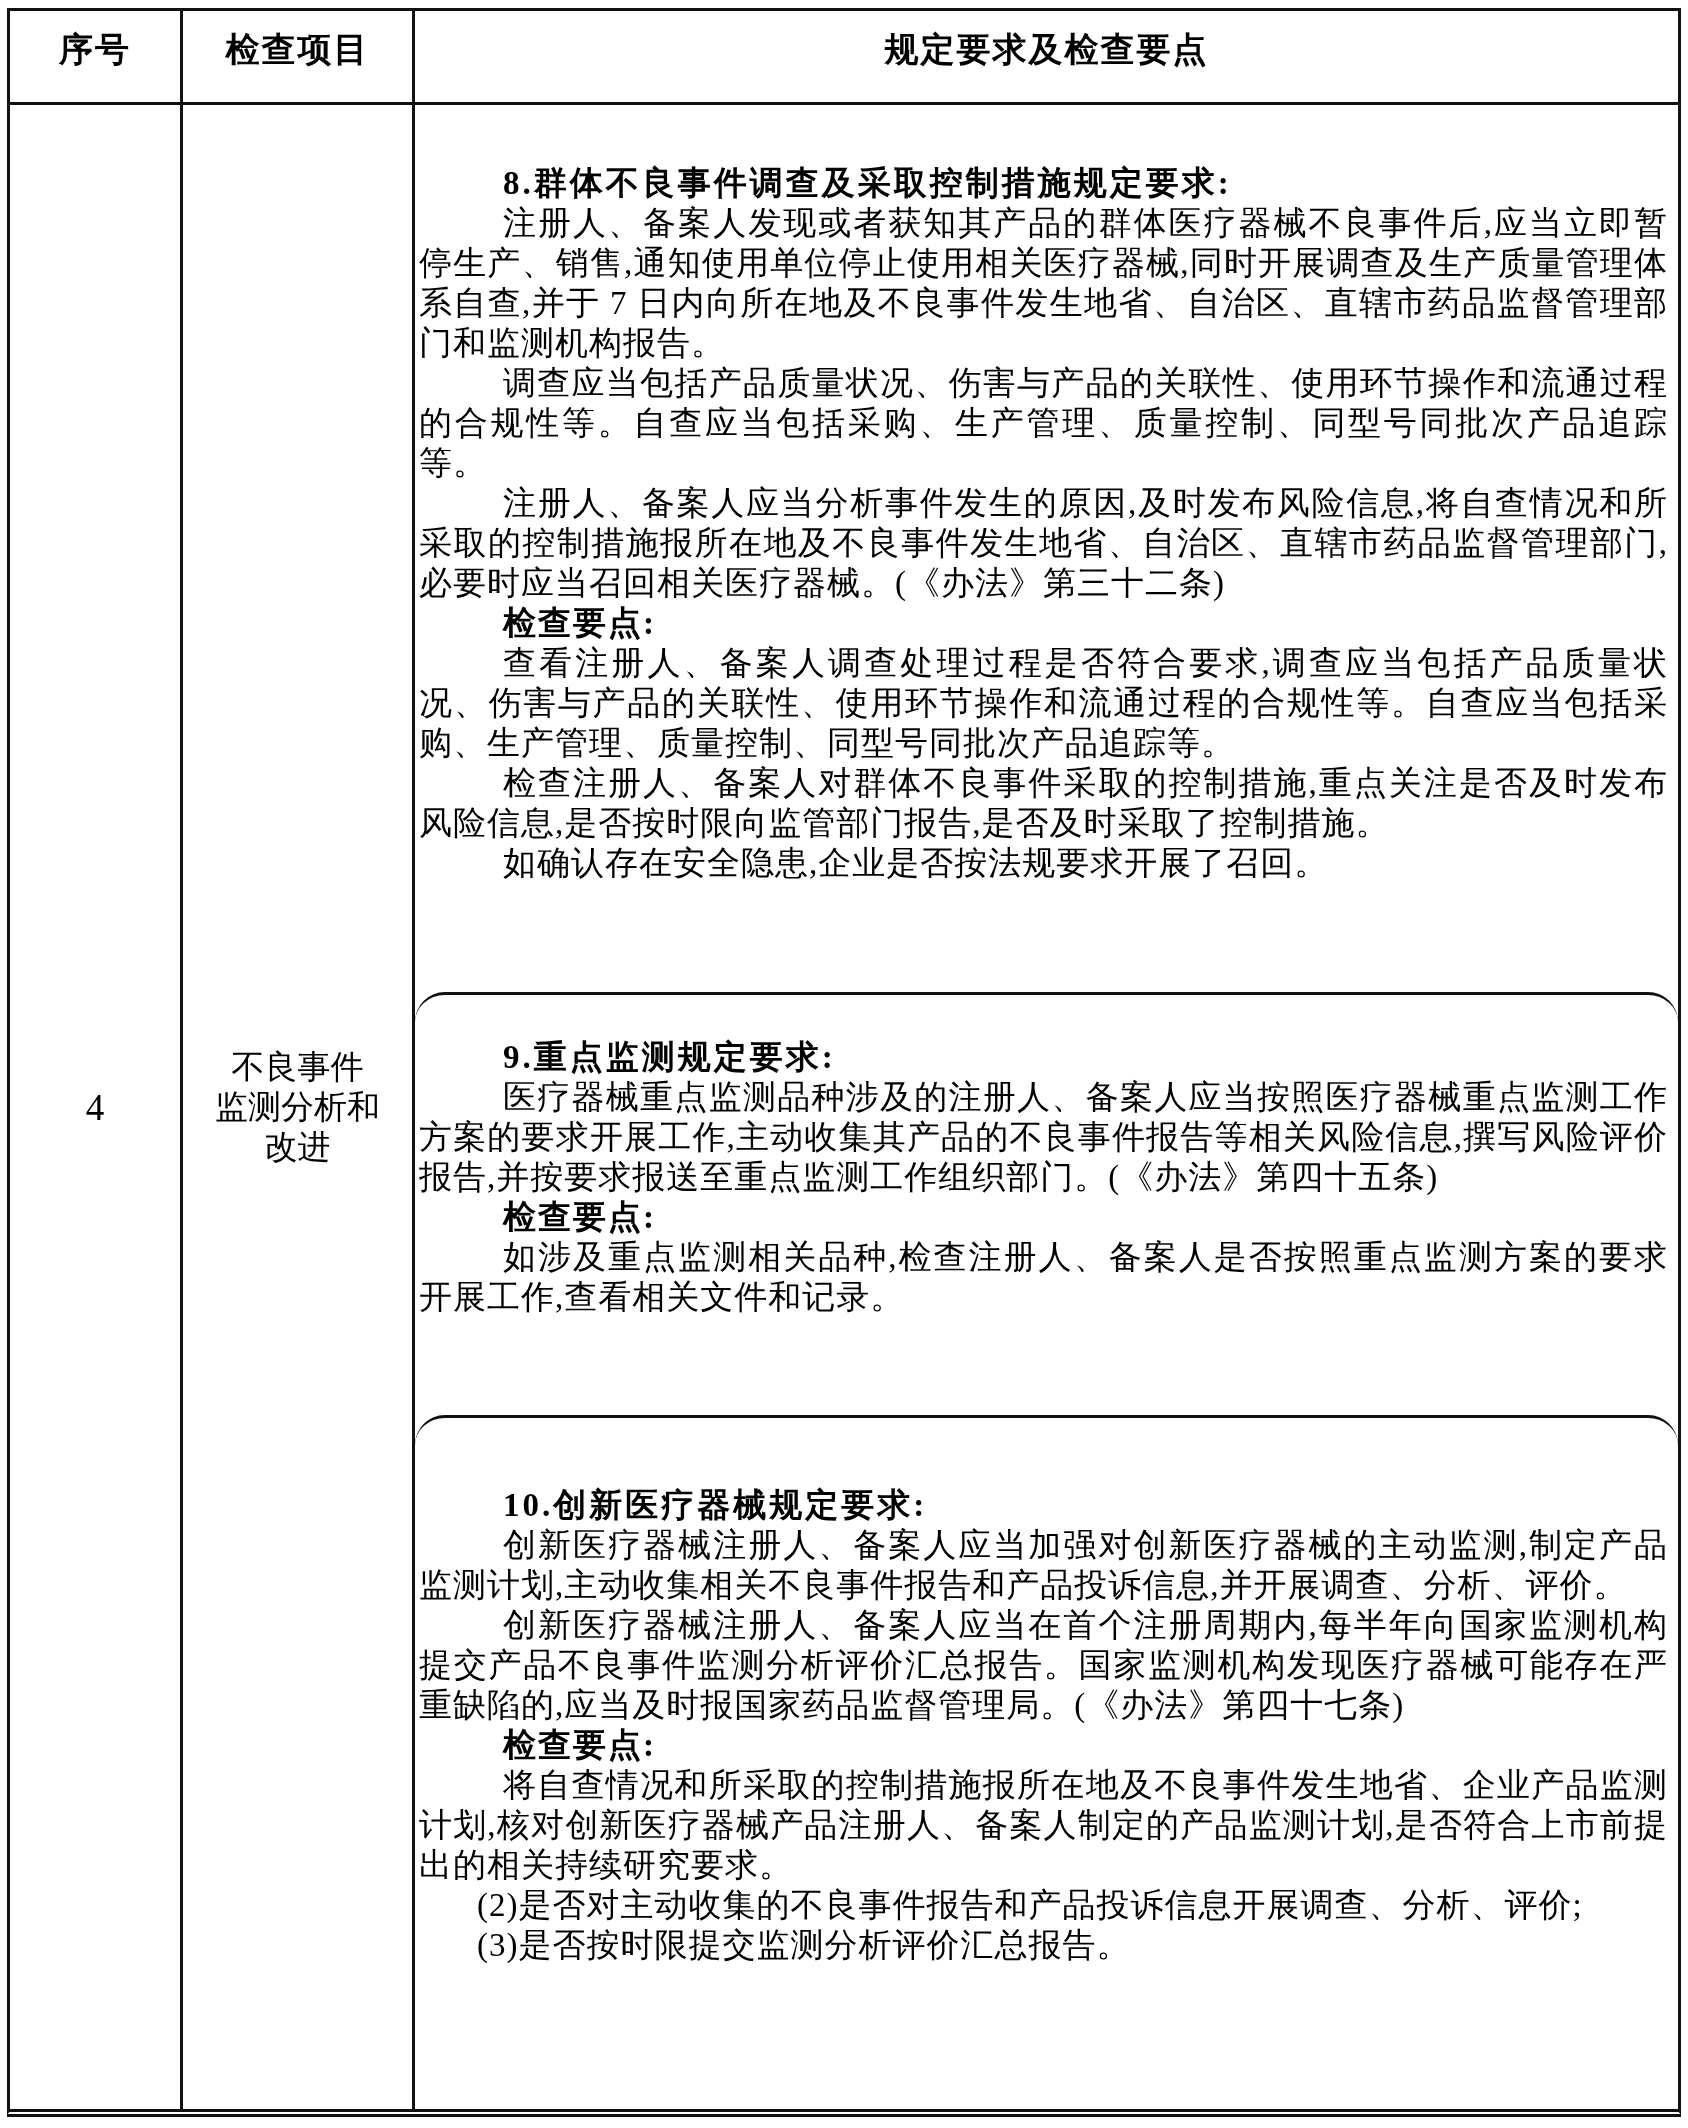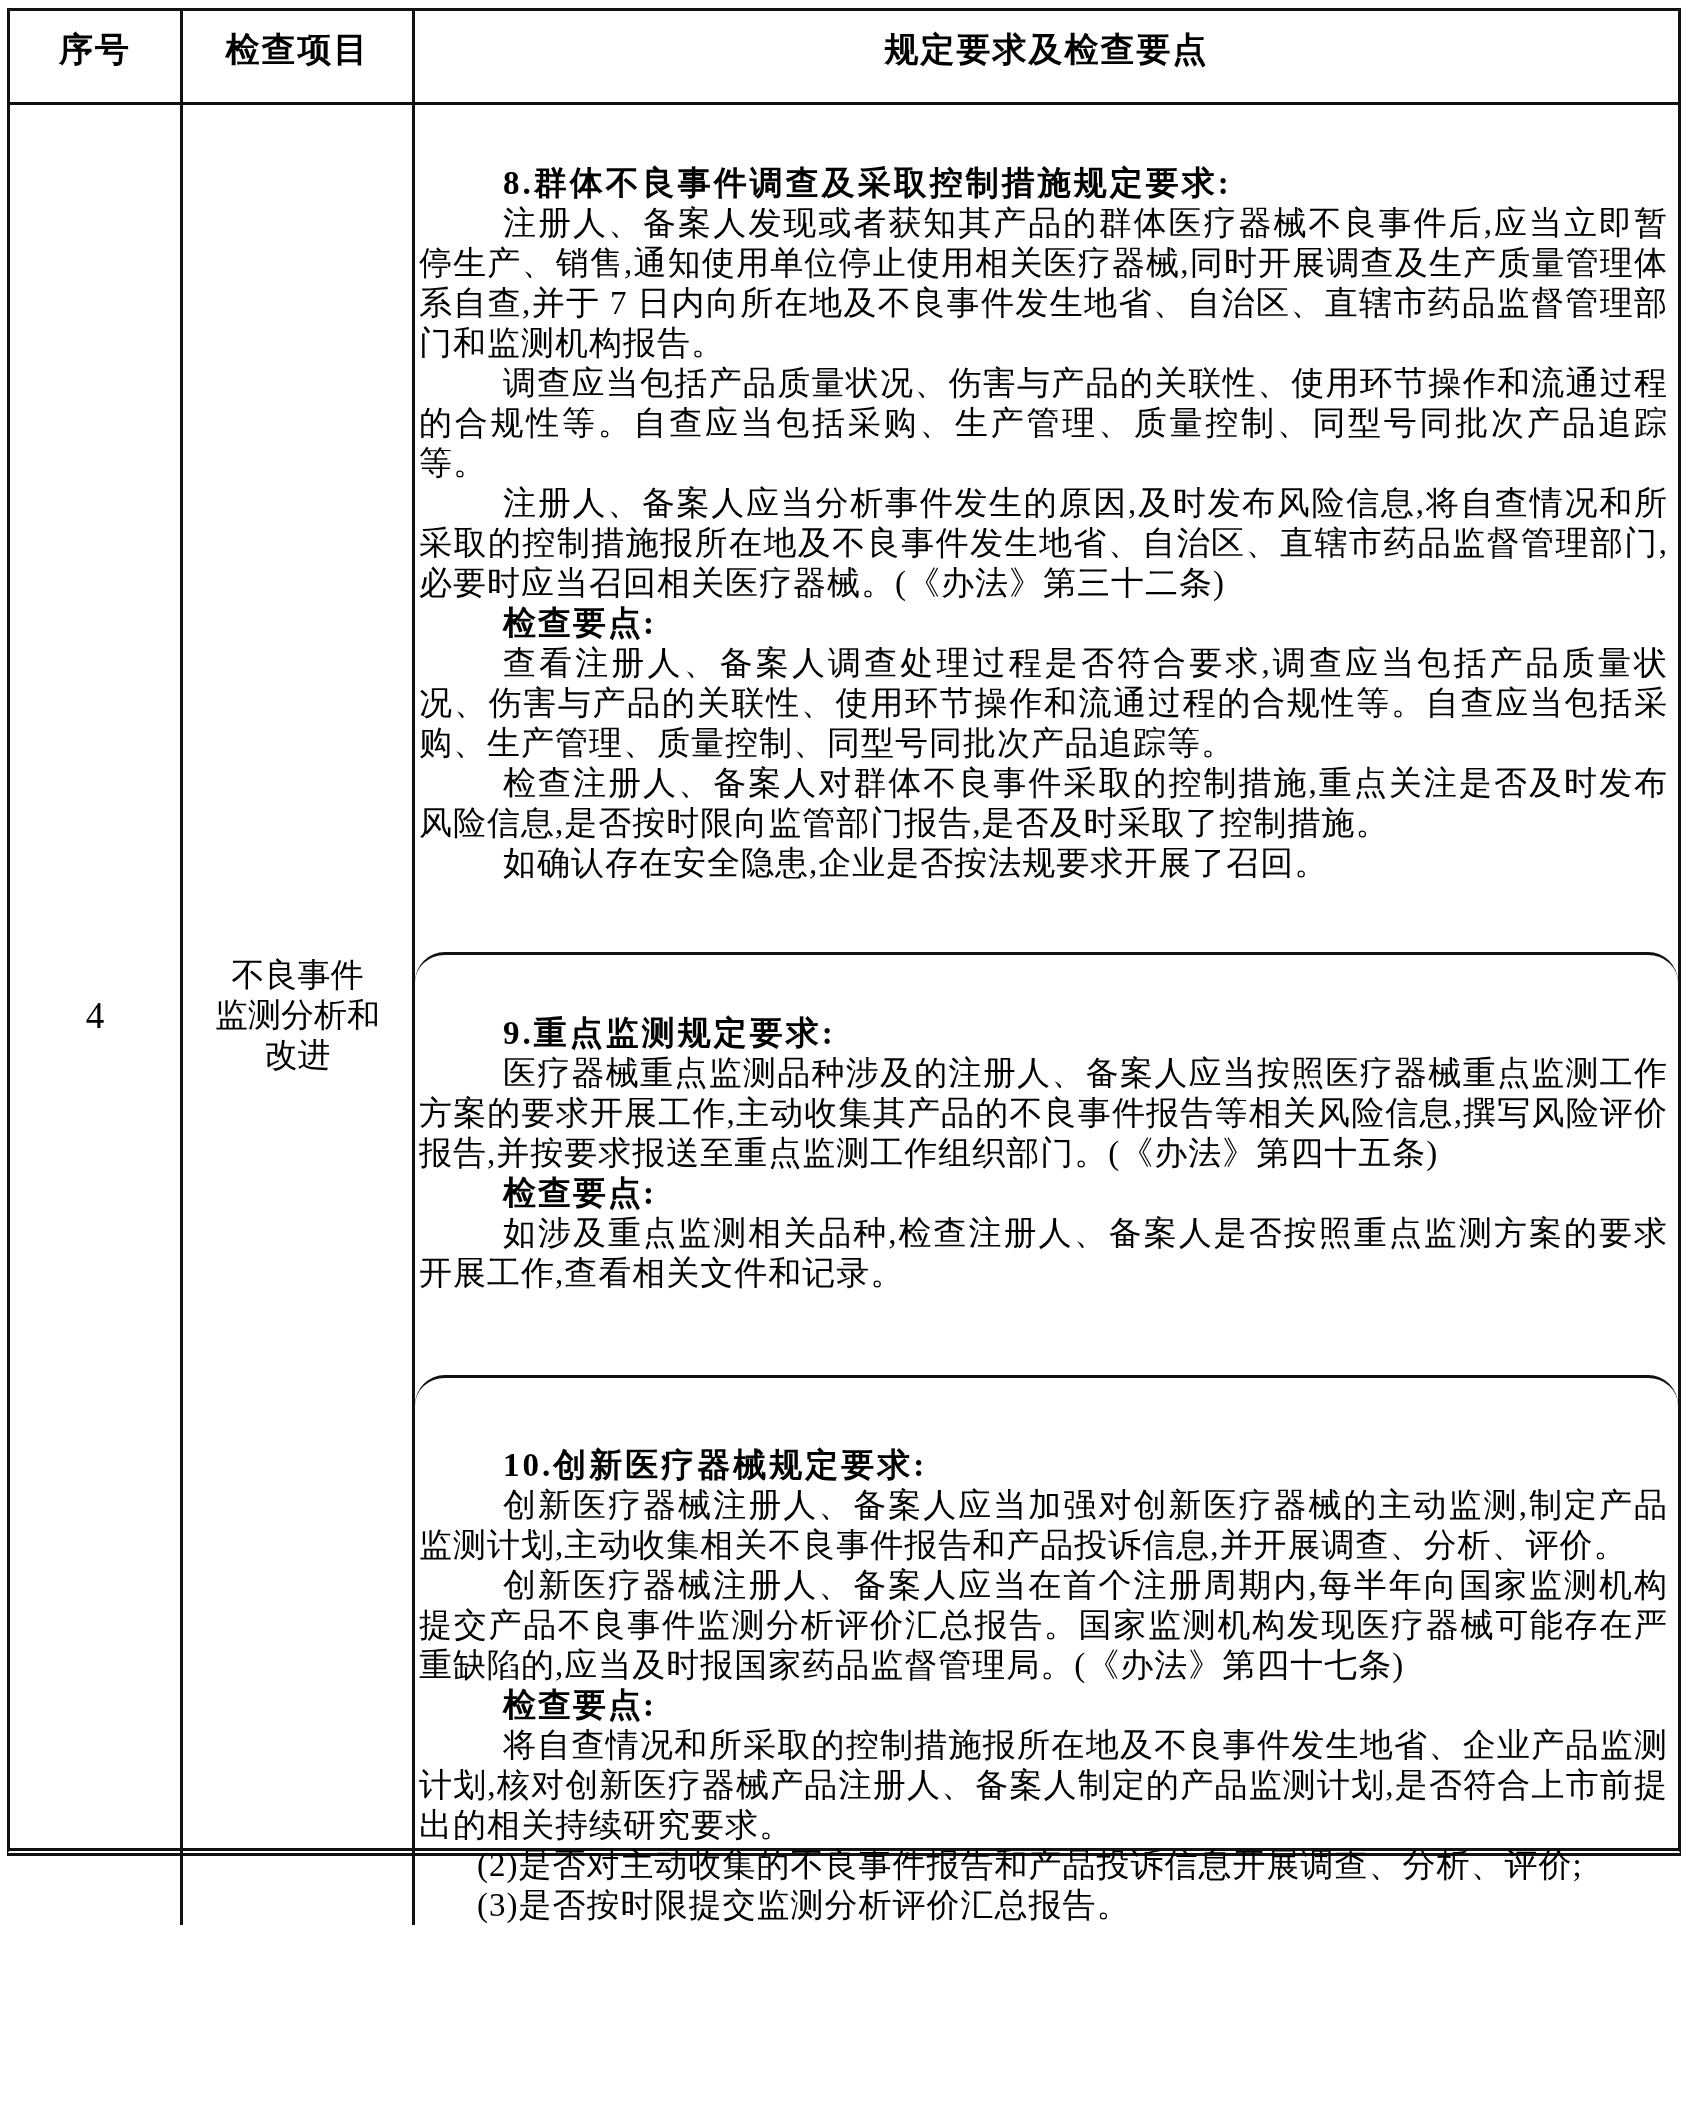--- a/index.html
+++ b/index.html
@@ -13,21 +13,21 @@
     height: 2128px;
     background: #ffffff;
     font-family: "Liberation Serif", "DejaVu Serif", serif;
     color: #000000;
   }
   .table {
     position: absolute;
     left: 7px;
     top: 8px;
     width: 1674px;
-    height: 1848px;
+    height: 2109px;
     box-sizing: border-box;
     border: 3px solid #111111;
     border-bottom: 8px double #111111;
     display: grid;
     grid-template-columns: 173px 232px 1fr;
     grid-template-rows: 94px 1fr;
     background: #ffffff;
   }
   .hcell {
     box-sizing: border-box;
@@ -66,21 +66,21 @@
     justify-content: flex-start;
     text-align: left;
   }
   .sec {
     box-sizing: border-box;
     padding: 0 10px 0 4px;
     overflow: hidden;
     border-radius: 30px;
   }
   .sec1 { height: 847px; padding-top: 58px; }
-  .sec2 { height: 423px; border-top: 3px solid #111111; padding-top: 58px; }
+  .sec2 { height: 423px; border-top: 3px solid #111111; padding-top: 42px; margin-top: 40px; }
   .sec3 { flex: 1 1 auto; border-top: 3px solid #111111; padding-top: 67px; }
   .sec p {
     margin: 0;
     font-size: 33px;
     line-height: 40px;
     text-indent: 84px;
     text-align: justify;
     text-justify: inter-character;
     letter-spacing: 1px;
   }

